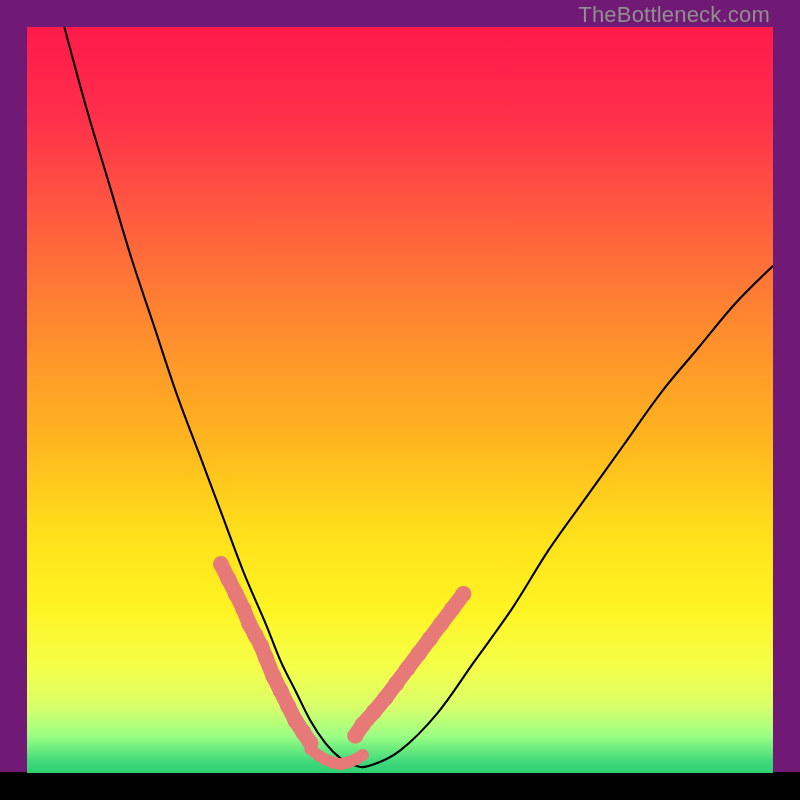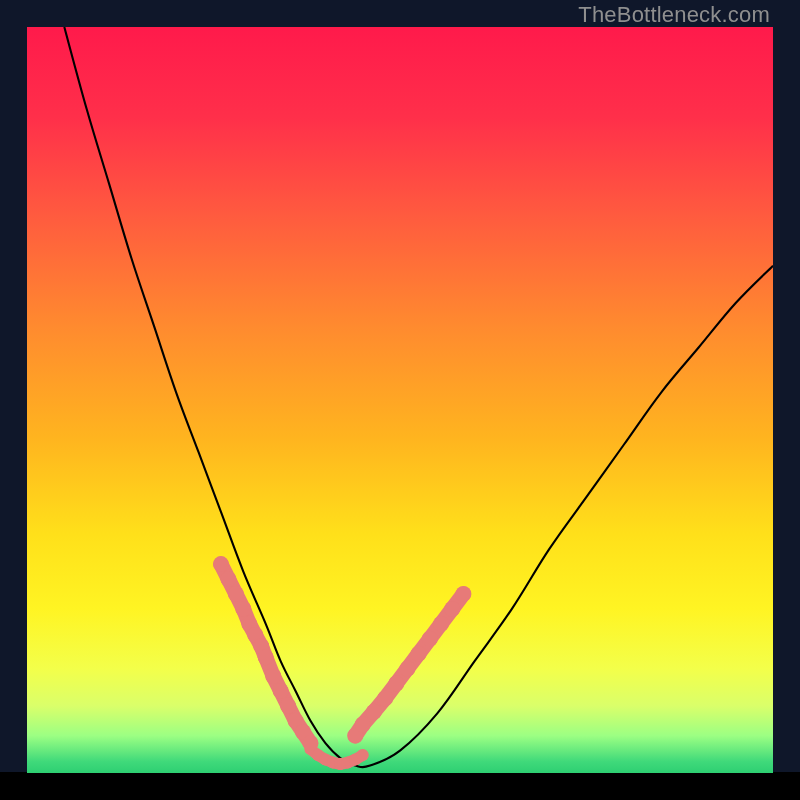--- a/index.html
+++ b/index.html
@@ -7,21 +7,21 @@
     padding: 0;
     width: 800px;
     height: 800px;
     background: #000;
     overflow: hidden;
   }
   .chart-wrap {
     position: relative;
     width: 800px;
     height: 772px;
-    background: #0f172a;
+    background: #701a75;
   }
   .plot-area {
     position: absolute;
     left: 27px;
     top: 27px;
     width: 746px;
     height: 746px;
     overflow: hidden;
   }
   .gradient-bg {

